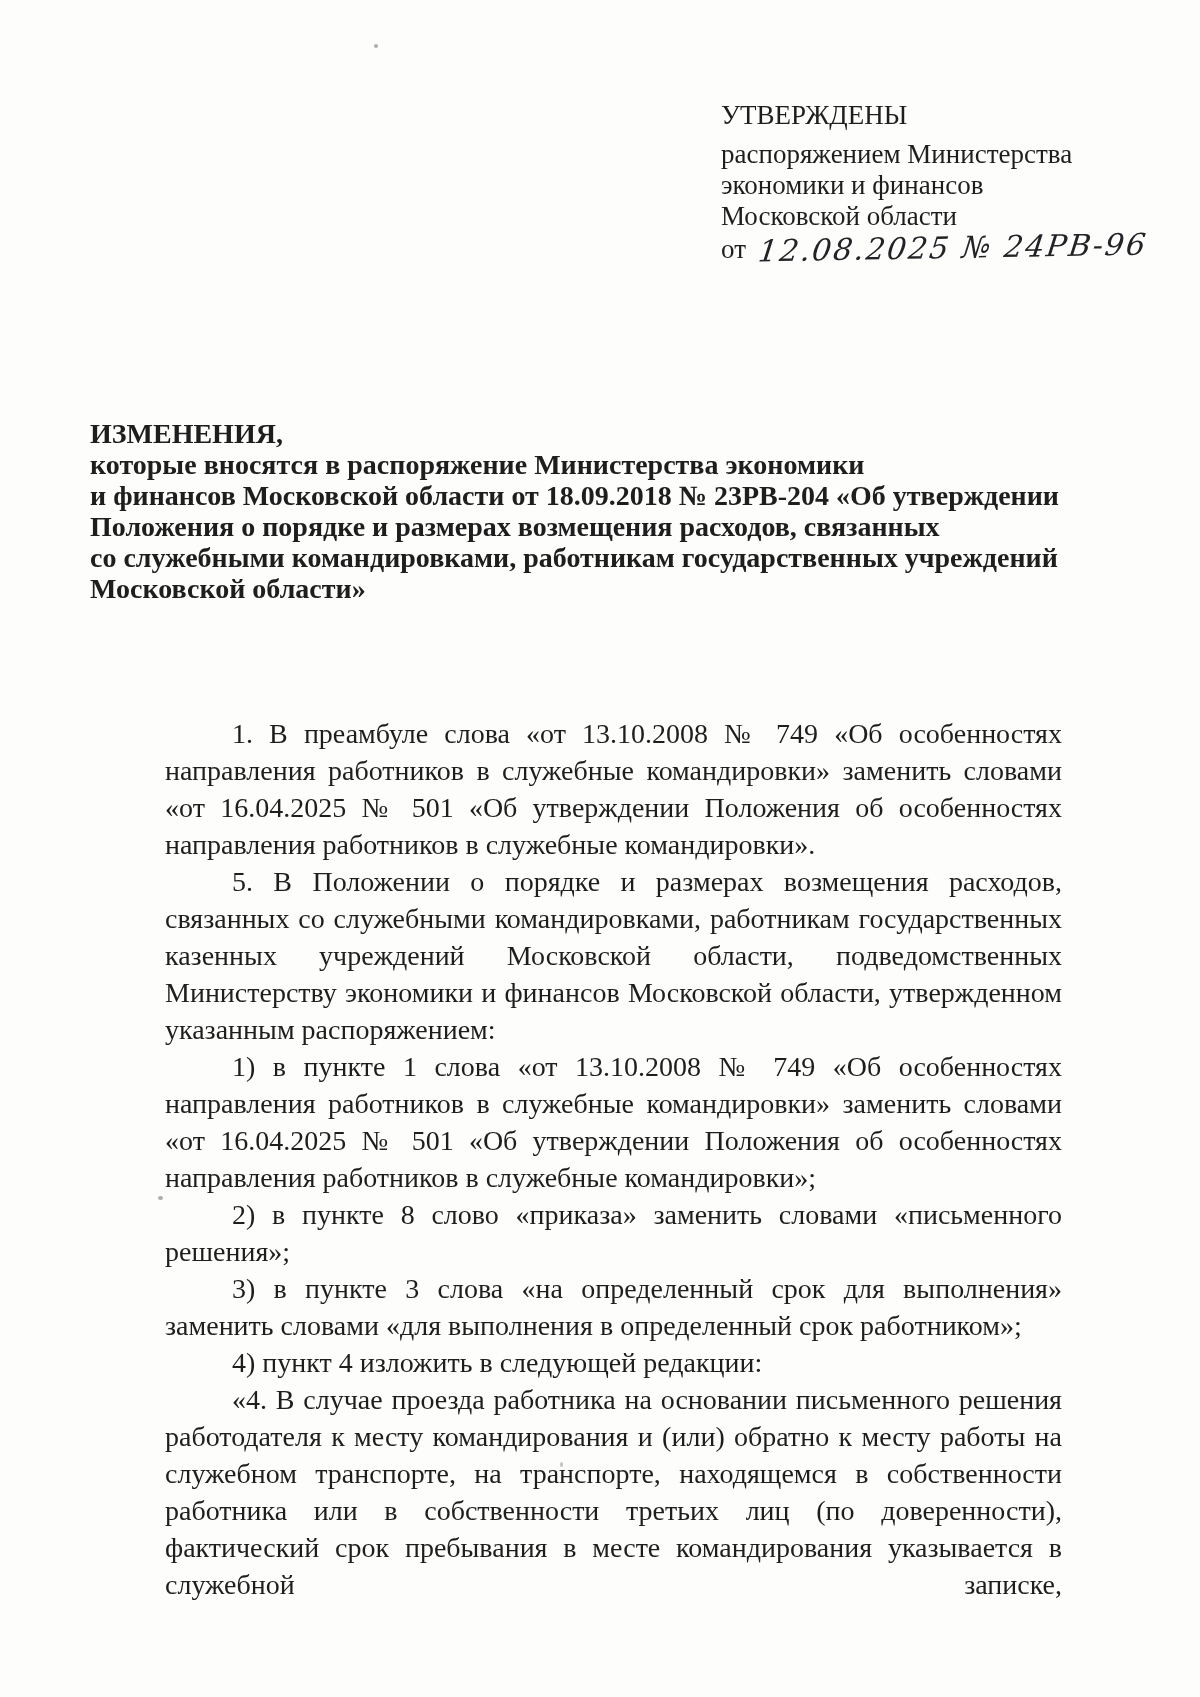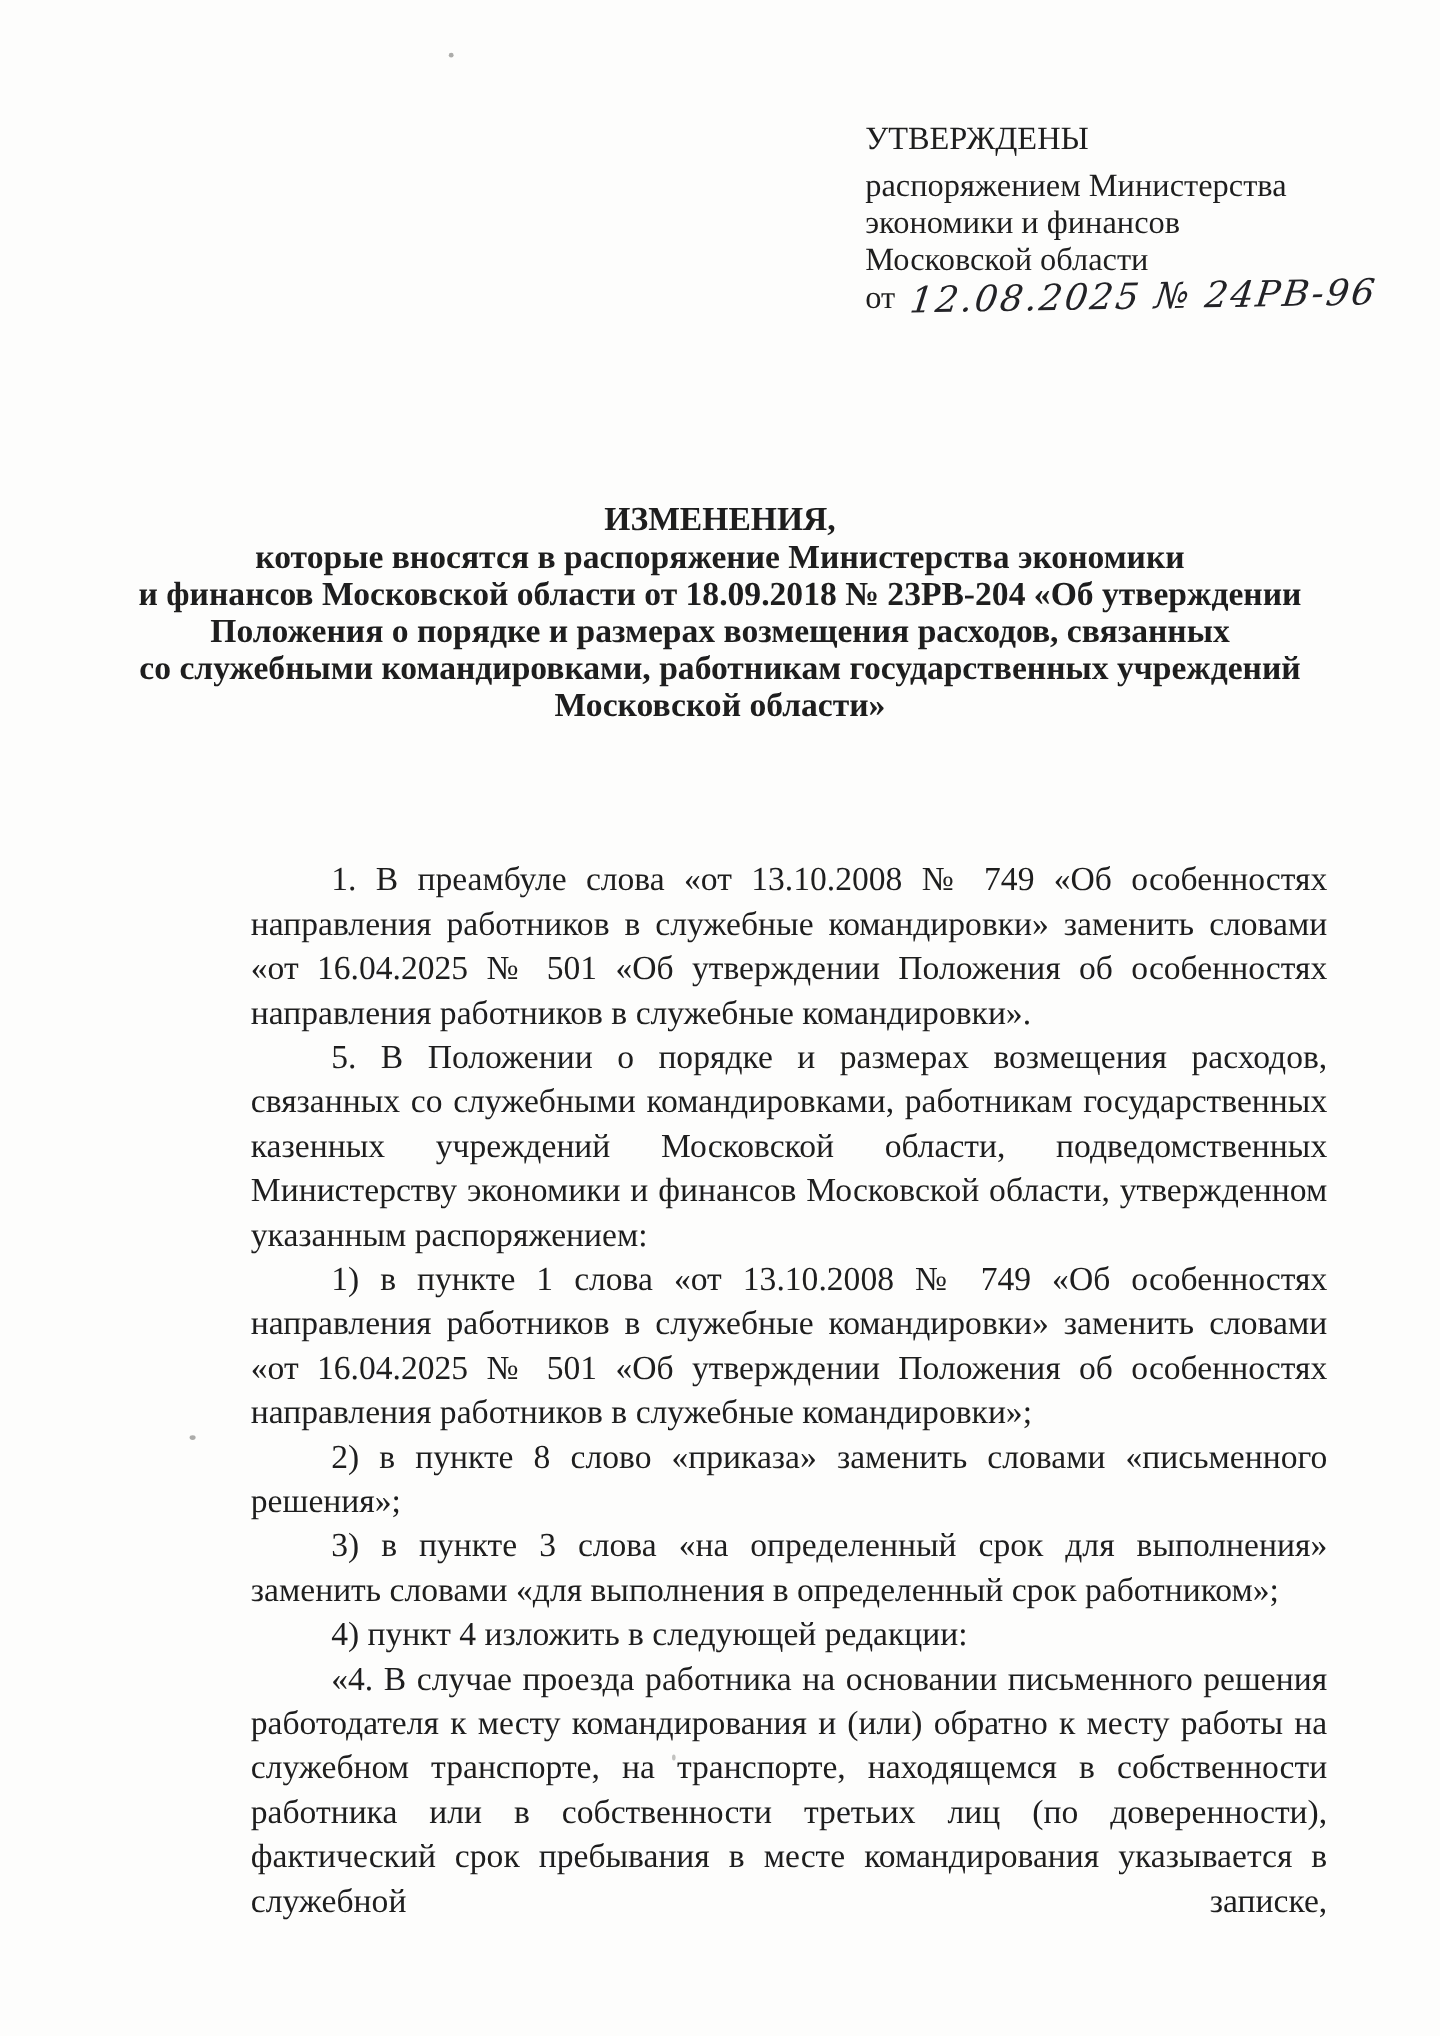--- a/index.html
+++ b/index.html
@@ -44,38 +44,36 @@
     transform: skewX(-8deg) rotate(-1deg);
     margin-left: 6px;
     color: #232327;
   }
   
   .title-block {
     position: absolute;
     left: 90px;
     top: 418px;
     width: 1020px;
-    text-align: center;
     font-weight: bold;
     font-size: 28px;
     line-height: 31px;
   }
   .title-line {
     white-space: nowrap;
   }
   
   .body-text {
     position: absolute;
     left: 165px;
     top: 715px;
     width: 897px;
     font-size: 28px;
     line-height: 37px;
     text-align: justify;
-    margin-left: 44px;
   }
   .body-text p {
     margin: 0;
     text-indent: 67px;
   }
   .body-text p.continues {
     text-align-last: justify;
   }
   
   .speck {

